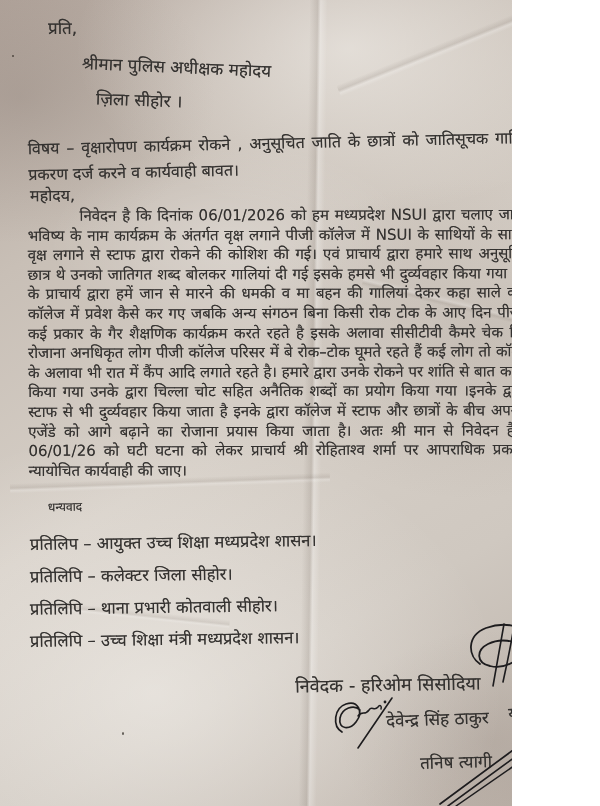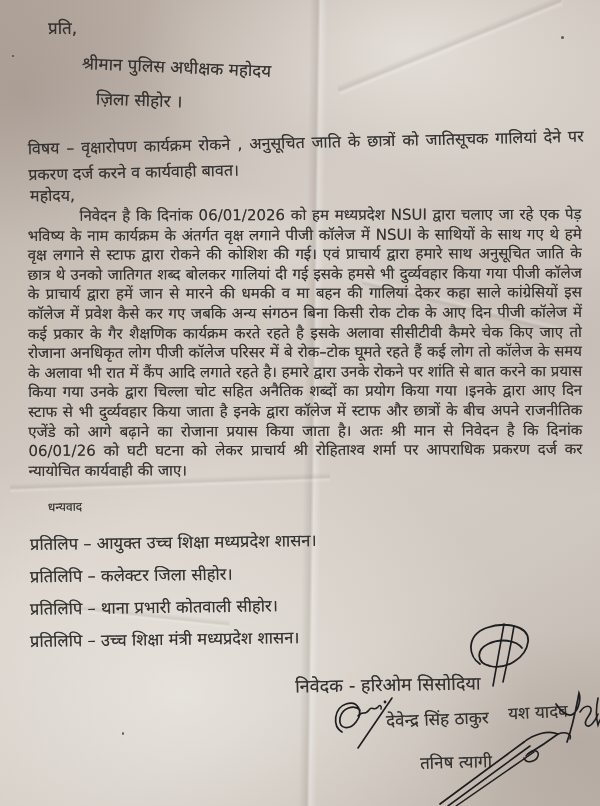--- a/index.html
+++ b/index.html
@@ -1,21 +1,21 @@
 <!DOCTYPE html>
 <html><head>
 <meta charset="utf-8">
 <style>
   * { margin: 0; padding: 0; box-sizing: border-box; }
   html, body { width: 600px; height: 806px; overflow: hidden; }
   body { font-family: "DejaVu Sans", sans-serif; }
 
   .paper {
     position: relative;
-    width: 600px;
+    width: 512px;
     height: 806px;
     overflow: hidden;
     background:
       radial-gradient(ellipse 420px 260px at 68% 6%, rgba(250,248,244,0.55), rgba(250,248,244,0) 65%),
       radial-gradient(ellipse 500px 380px at 30% 86%, rgba(252,250,246,0.5), rgba(252,250,246,0) 70%),
       radial-gradient(ellipse 320px 230px at 92% 42%, rgba(120,105,95,0.16), rgba(120,105,95,0) 70%),
       radial-gradient(ellipse 280px 210px at 4% 12%, rgba(110,95,88,0.22), rgba(110,95,88,0) 70%),
       radial-gradient(ellipse 220px 160px at 96% 92%, rgba(110,95,88,0.14), rgba(110,95,88,0) 70%),
       radial-gradient(ellipse 260px 140px at 45% 30%, rgba(255,255,255,0.25), rgba(255,255,255,0) 70%),
       linear-gradient(150deg, #b3a69d 0%, #c8bfb6 25%, #d6cfc7 52%, #cfc8c0 75%, #bcb2a9 100%);

